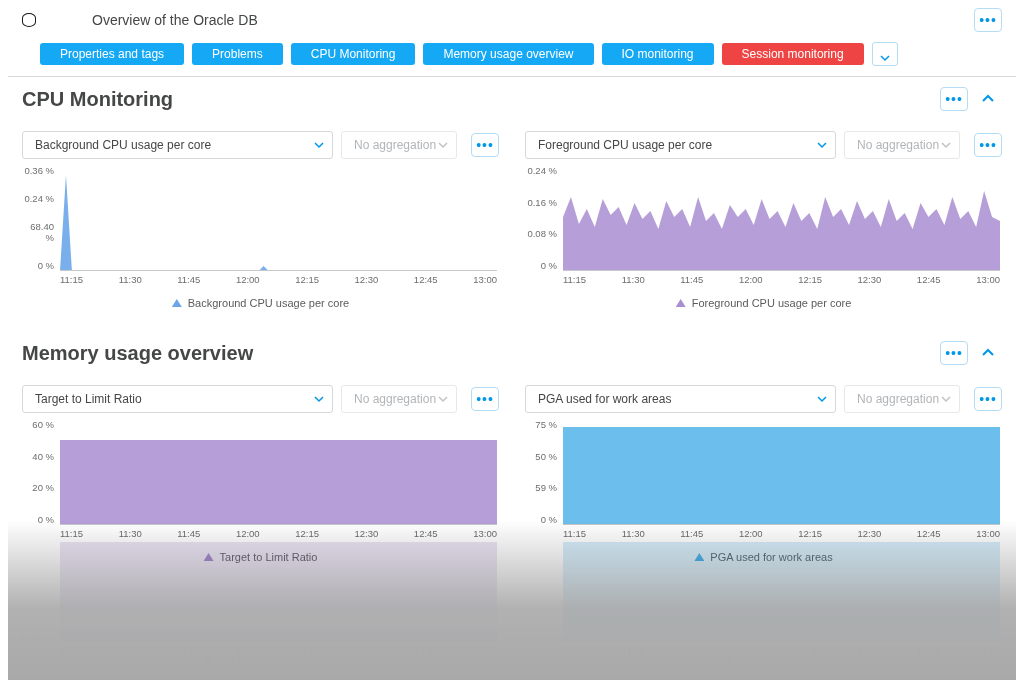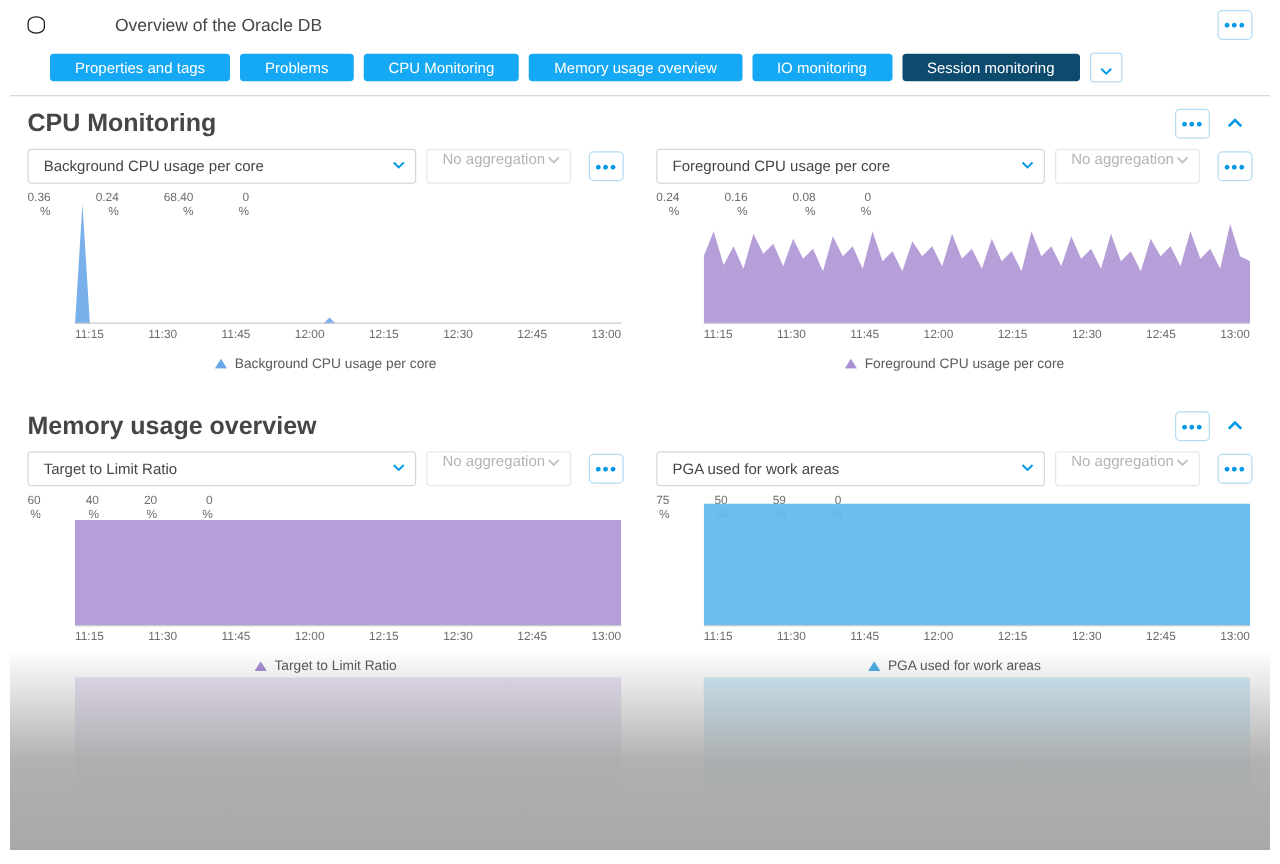--- a/index.html
+++ b/index.html
@@ -58,21 +58,21 @@
   }
   .tab {
     background: #14a8f5;
     color: #fff;
     font-size: 12px;
     padding: 4px 20px;
     border-radius: 3px;
     cursor: pointer;
     white-space: nowrap;
   }
-  .tab.active { background: #0c4a6e; }
+  .tab.active { background: #ef4444; }
   .tab-more {
     width: 26px; height: 24px;
     border: 1px solid #b4dcf5;
     border-radius: 3px;
     display: flex; align-items: center; justify-content: center;
     cursor: pointer;
     color: #0098e6;
   }
   .chev-down {
     width: 10px; height: 10px;
@@ -98,21 +98,21 @@
     display: flex; align-items: center; justify-content: center;
     cursor: pointer;
     color: #0098e6;
     margin-left: 6px;
   }
   .collapse-btn svg { width: 14px; height: 14px; }
 
   .charts-row {
     display: flex;
     gap: 26px;
-    margin-top: 8px;
+    margin-top: 20px;
   }
   .chart-col {
     flex: 1;
     display: flex;
     flex-direction: column;
   }
   .chart-top {
     display: flex;
     align-items: center;
     gap: 8px;
@@ -133,21 +133,21 @@
     font-size: 12px;
     color: #454646;
     flex: 1;
   }
   .chart-selector .chev { color: #0098e6; }
   .agg-selector {
     border: 1px solid #e6e8ea;
     border-radius: 3px;
     height: 28px;
     display: flex;
-    align-items: flex-start;
+    align-items: center;
     padding: 0 8px 0 12px;
     cursor: pointer;
     background: #fff;
     min-width: 116px;
   }
   .agg-label {
     font-size: 12px;
     color: #b2b5b8;
     flex: 1;
   }
@@ -155,27 +155,26 @@
   .chart-body {
     position: relative;
     height: 120px;
     margin-top: 2px;
   }
   .y-labels {
     position: absolute;
     left: 0; top: 0; bottom: 14px;
     width: 36px;
     display: flex;
-    flex-direction: row;
+    flex-direction: column;
     justify-content: space-between;
     font-size: 9.5px;
     color: #6d6d6d;
     text-align: right;
     padding-right: 4px;
-    gap: 36px;
   }
   .plot-area {
     position: absolute;
     left: 38px; right: 2px; top: 4px; bottom: 14px;
   }
   .plot-area svg {
     width: 100%; height: 100%;
     display: block;
   }
   .baseline {

